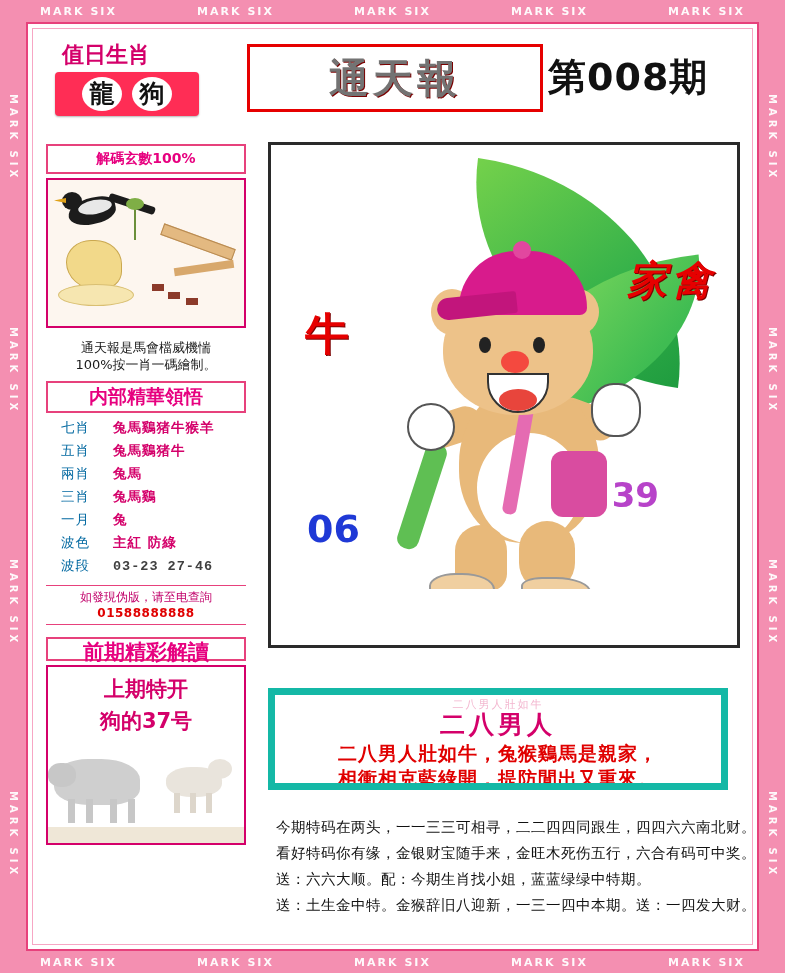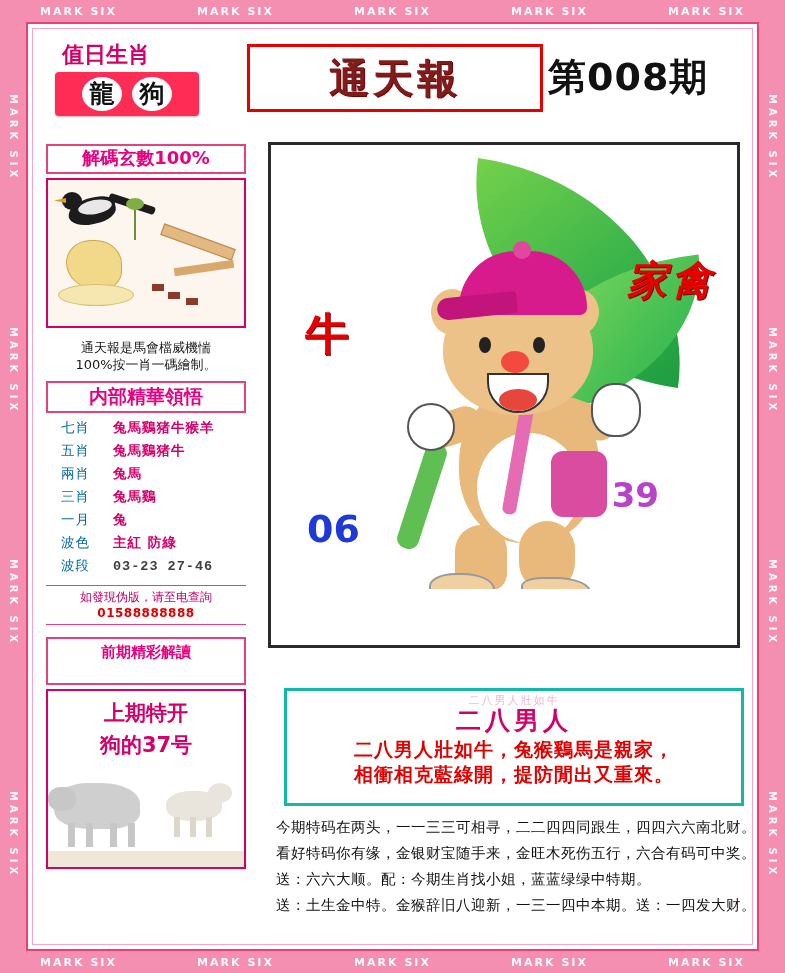--- a/index.html
+++ b/index.html
@@ -81,35 +81,35 @@
   }
   .zodiac-ch.second{color:#111;}
   .title-box{
     position:absolute;left:247px;top:44px;
     width:290px;height:62px;
     border:3px solid #e60000;
     background:#fff;
     display:flex;align-items:center;justify-content:center;
   }
   .title-text{
-    font-size:40px;font-weight:bold;color:#7f1d1d;
+    font-size:40px;font-weight:bold;color:#737373;
     letter-spacing:4px;
     text-shadow:1px 1px 0 #7a0000;
   }
   .issue{
     position:absolute;left:548px;top:52px;
     font-size:38px;font-weight:bold;color:#111;
     letter-spacing:1px;
   }
   .issue .num{color:#111;}
   .left-col{position:absolute;left:46px;top:144px;width:200px;}
   .decode-head{
     width:200px;height:30px;line-height:24px;
     border:2px solid #e7417c;color:#e7007f;font-weight:bold;
-    text-align:center;font-size:18px;background:#fff;box-sizing:border-box;
+    text-align:center;font-size:14px;background:#fff;box-sizing:border-box;
   }
   .bird-img{
     margin-top:4px;
     width:200px;height:150px;
     border:2px solid #d4006a;
     background:#fdf6ef;
     position:relative;overflow:hidden;box-sizing:border-box;
   }
   
   .bird-body{position:absolute;left:20px;top:18px;width:48px;height:26px;background:#1c1c1c;border-radius:60% 40% 50% 50%;transform:rotate(-12deg);}
@@ -145,23 +145,23 @@
   .pred-v.plain{color:#404040;font-weight:bold;font-family:Liberation Mono, monospace;}
   .warn{
     margin-top:10px;width:200px;text-align:center;
     border-top:1px solid #e7417c;border-bottom:1px solid #e7417c;
     padding:3px 0;
     font-size:12px;color:#c1006a;line-height:16px;
   }
   .warn .tel{color:#e00000;font-weight:bold;letter-spacing:.5px;}
   .prev-head{
     margin-top:12px;
-    width:200px;height:48px;line-height:26px;
+    width:200px;height:24px;line-height:26px;
     border:2px solid #e7417c;color:#e7007f;font-weight:bold;
-    text-align:center;font-size:15px;background:#fff;box-sizing:border-box;
+    text-align:center;font-size:21px;background:#fff;box-sizing:border-box;
   }
   .prev-box{
     margin-top:4px;width:200px;height:180px;
     border:2px solid #d4006a;background:#fff;
     position:relative;box-sizing:border-box;overflow:hidden;
   }
   .prev-line1{text-align:center;color:#d4006a;font-weight:bold;font-size:21px;margin-top:8px;}
   .prev-line2{text-align:center;color:#d4006a;font-weight:bold;font-size:21px;margin-top:4px;}
   .cow{position:absolute;left:6px;top:92px;width:86px;height:46px;background:#cfcfcf;border-radius:40% 45% 35% 40%;}
   .cow-head{position:absolute;left:0px;top:96px;width:28px;height:24px;background:#c7c7c7;border-radius:45%;}
@@ -230,23 +230,23 @@
   .m-bamboo{position:absolute;left:10px;top:208px;width:22px;height:110px;background:#5fbf53;border-radius:10px;transform:rotate(18deg);}
   .m-strap{position:absolute;left:110px;top:172px;width:14px;height:110px;background:#e56bb2;transform:rotate(10deg);border-radius:6px;}
   .m-pack{position:absolute;left:150px;top:218px;width:56px;height:66px;background:#d94ca0;border-radius:12px;}
   .m-leg-l{position:absolute;left:54px;top:292px;width:52px;height:66px;background:#e8b97a;border-radius:30px 30px 20px 20px;}
   .m-leg-r{position:absolute;left:118px;top:288px;width:56px;height:70px;background:#e8b97a;border-radius:30px;}
   .m-foot-l{position:absolute;left:28px;top:340px;width:62px;height:28px;background:#f0cfa0;border:2px solid #999;border-radius:40% 50% 30% 30%;}
   .m-foot-r{position:absolute;left:120px;top:344px;width:66px;height:26px;background:#f0cfa0;border:2px solid #999;border-radius:30% 50% 40% 40%;}
   .white-bar{position:absolute;left:56px;bottom:18px;width:386px;height:38px;background:#fff;}
 
   .poem-box{
-    position:absolute;left:284px;top:688px;
-    width:460px;height:118px;
-    border:3px solid #14b8a6;
+    position:absolute;left:268px;top:688px;
+    width:460px;height:102px;
+    border:7px solid #14b8a6;
     background:#fff;box-sizing:border-box;
     text-align:center;
     overflow:hidden;
   }
   .poem-ghost{
     font-size:11px;color:#f3b6cf;letter-spacing:2px;margin-top:2px;height:13px;overflow:hidden;
   }
   .poem-title{
     font-size:25px;font-weight:bold;color:#d4006a;letter-spacing:4px;margin-top:-2px;
   }

